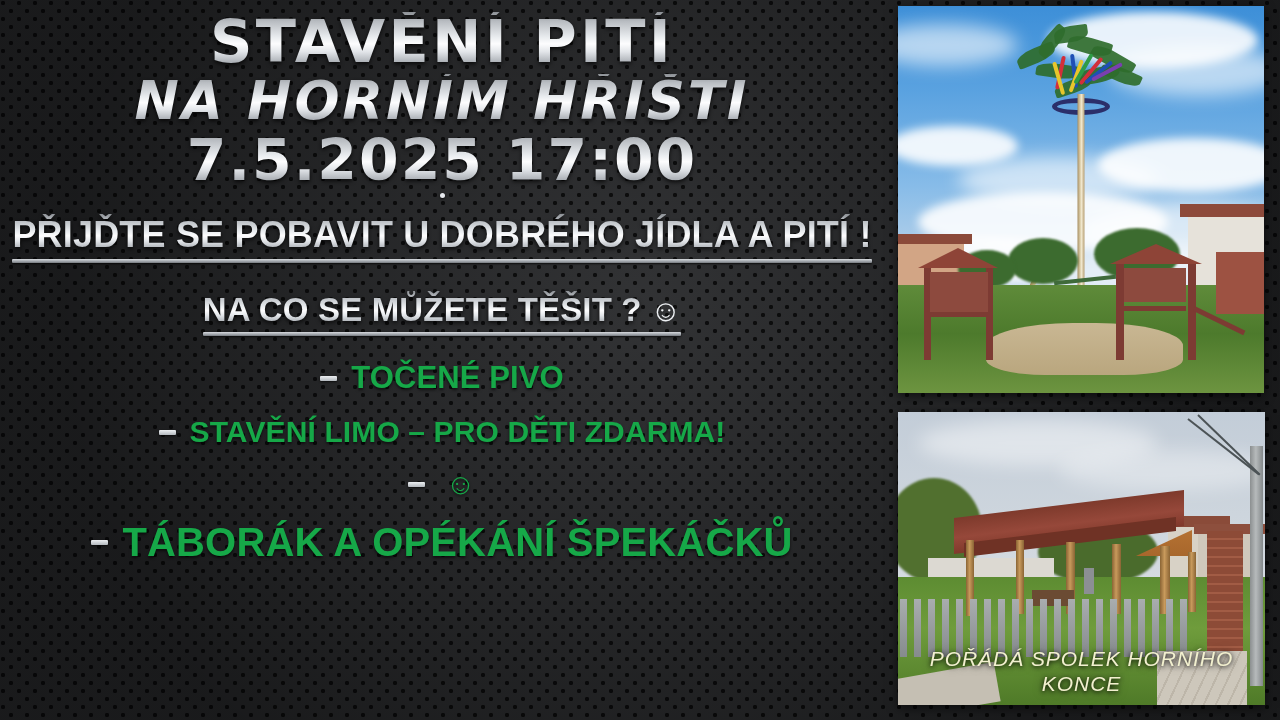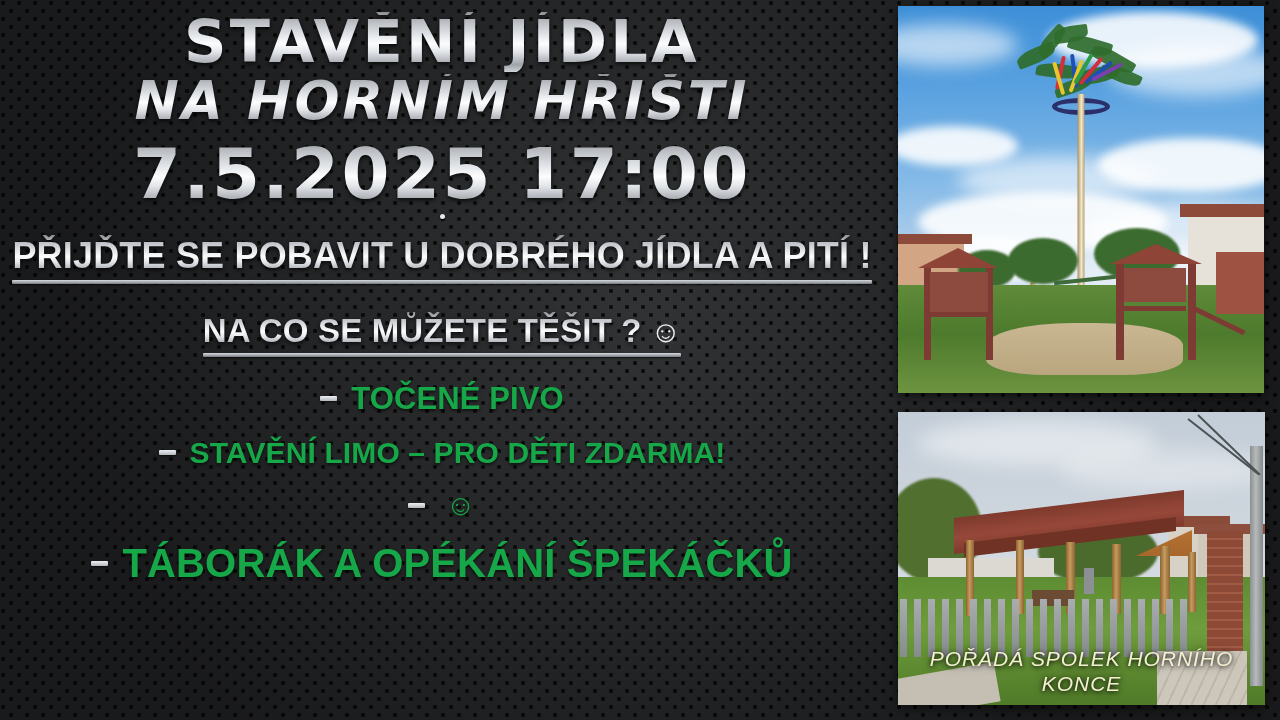--- a/index.html
+++ b/index.html
@@ -52,21 +52,21 @@
     font-weight:bold;
     letter-spacing:.055em;
     line-height:1.02;
     text-align:center;
     white-space:nowrap;
   }
 
   .title-1{ font-size:59px; margin-top:6px; }
   .title-2{ font-size:53px; margin-top:2px;font-style:italic; }
   .title-3{ font-size:33px; margin-top:3px; letter-spacing:.07em; }
-  .title-4{ font-size:69px; margin-top:11px; letter-spacing:.035em; }
+  .title-4{ font-size:57px; margin-top:3px; letter-spacing:.035em; }
 
   .dot-mark{
     width:5px; height:5px; border-radius:50%;
     background:#e7eaee;
     margin-top:4px; margin-bottom:2px;
     box-shadow:0 1px 2px rgba(0,0,0,.7);
   }
 
   
   .subline{
@@ -285,21 +285,21 @@
     text-shadow:0 1px 4px rgba(0,0,0,.85), 0 0 10px rgba(0,0,0,.6);
   }
 </style>
 </head>
 <body>
 
 <div class="poster">
 
   <div class="content">
 
-    <div class="headline title-1 metal">STAVĚNÍ JÍDLA</div>
+    <div class="headline title-1 metal">STAVĚNÍ PITÍ</div>
 
     <div class="headline title-2 metal">NA HORNÍM HŘIŠTI</div>
 
 
     <div class="headline title-4 metal">7.5.2025  17:00</div>
 
     <div class="dot-mark"></div>
 
     <div class="subline sub-1">
       <span class="metal">PŘIJĎTE SE POBAVIT U DOBRÉHO JÍDLA A PITÍ !</span>

